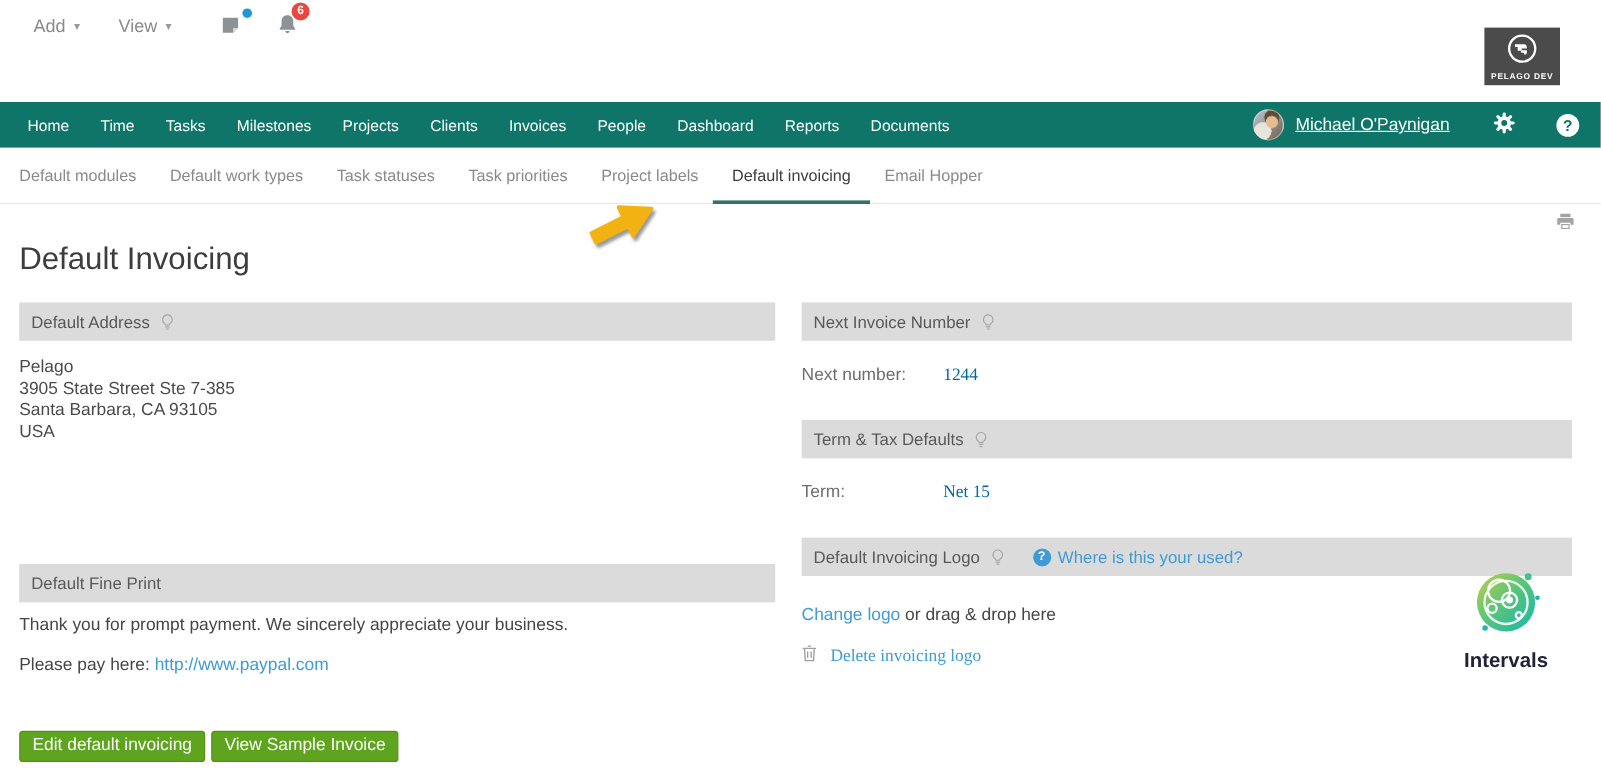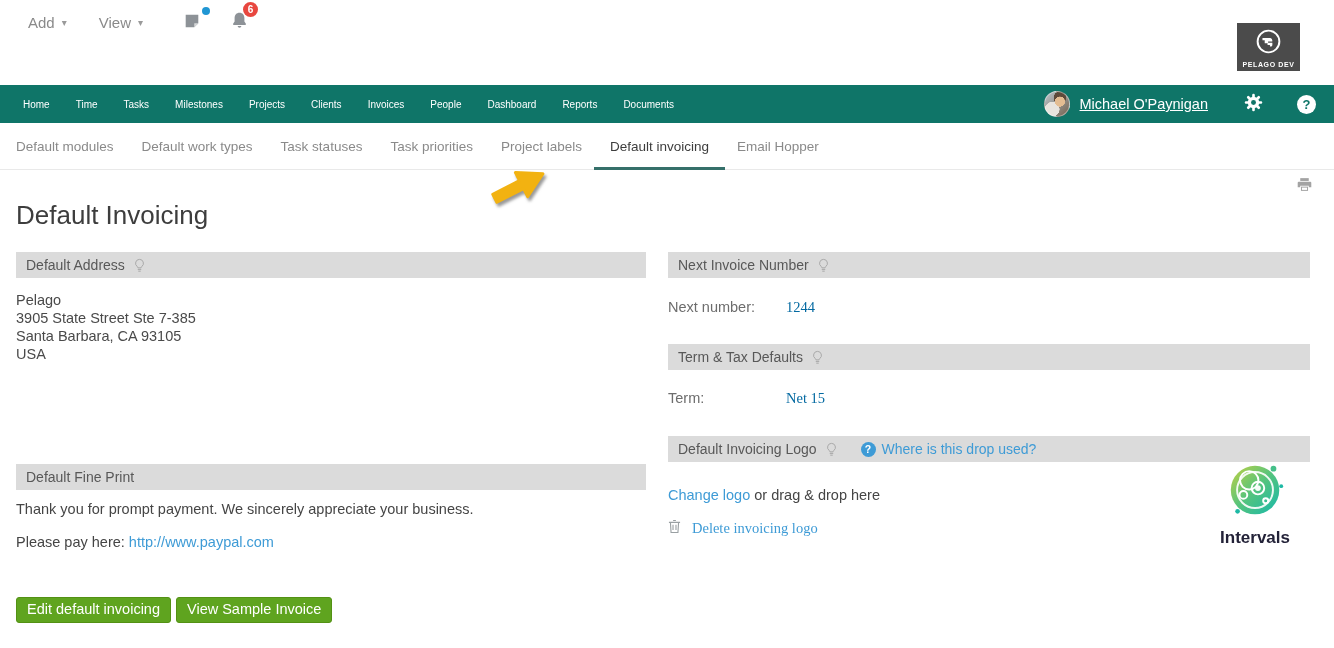--- a/index.html
+++ b/index.html
@@ -43,21 +43,21 @@
   .logo-box .brand-name {
     color: #ffffff; font-size: 7px; font-weight: bold; letter-spacing: .6px; margin-top: 1px;
     white-space: nowrap;
   }
 
   
   .mainnav {
     height: 38px; background: #0f7568;
     display: flex; align-items: center; padding: 0 18px 0 10px;
   }
-  .nav-item { color: #ffffff; font-size: 10px; padding: 0 13px; cursor: pointer; }
+  .nav-item { color: #ffffff; font-size: 13px; padding: 0 13px; cursor: pointer; }
   .nav-right { margin-left: auto; display: flex; align-items: center; }
   .avatar {
     width: 26px; height: 26px; border-radius: 50%; margin-right: 9px; cursor: pointer;
     border: 1px solid rgba(255,255,255,.4);
     background:
       radial-gradient(circle at 62% 40%, #e4bd92 0 24%, rgba(0,0,0,0) 25%),
       radial-gradient(circle at 62% 24%, #5d4a3a 0 26%, rgba(0,0,0,0) 27%),
       radial-gradient(circle at 30% 72%, #e8e4de 0 30%, rgba(0,0,0,0) 31%),
       linear-gradient(135deg, #b9c4cb, #73624f);
   }
@@ -95,21 +95,21 @@
   
   .page-title { margin-left: 16px; font-size: 26px; font-weight: normal; color: #3d3d3d; }
 
   
   .columns {
     display: grid; grid-template-columns: 630px 642px; column-gap: 22px;
     padding-left: 16px; margin-top: 21px;
   }
   .sec-head {
     background: #dbdbdb; color: #585858; font-size: 14px;
-    height: 26px; display: flex; align-items: center; padding: 4px 10px;
+    height: 26px; display: flex; align-items: center; padding: 16px 10px;
   }
   .sec-head .head-label { margin-right: 9px; }
   .bulb { display: inline-flex; cursor: pointer; }
 
   .addr-block { margin-top: 13px; font-size: 14.5px; line-height: 18px; color: #4a4a4a; }
   .fine-head { margin-top: 101px; }
   .fine-p1 { margin-top: 11px; font-size: 14.5px; color: #454545; }
   .fine-p2 { margin-top: 17px; font-size: 14.5px; color: #454545; }
   .link { color: #3e9bd6; cursor: pointer; }
 
@@ -317,21 +317,21 @@
     <div class="logo-sec">
       <div class="sec-head head-logo">
         <span class="head-label">Default Invoicing Logo</span>
         <span class="bulb">
           <svg viewBox="0 0 14 18" width="11" height="15" fill="none" stroke="#a6a6a6" stroke-width="1.2">
             <path d="M7 1.2a5 5 0 0 1 3 9c-.6.5-.9 1-1 1.8H5c-.1-.8-.4-1.3-1-1.8a5 5 0 0 1 3-9z"></path>
             <path d="M5.3 14h3.4M5.9 16.2h2.2" stroke-linecap="round"></path>
           </svg>
         </span>
         <span class="q-circle">?</span>
-        <a class="link">Where is this drop used?</a>
+        <a class="link">Where is this your used?</a>
       </div>
 
       <p class="change-line">
         <a class="link">Change logo</a><span class="drop-text">or drag &amp; drop here</span>
       </p>
 
       <a class="delete-line">
         <span>
           <svg viewBox="0 0 14 16" width="13" height="15" fill="none" stroke="#9aa0a3" stroke-width="1.2">
             <path d="M1 3.5h12M5.5 1.5h3"></path>

